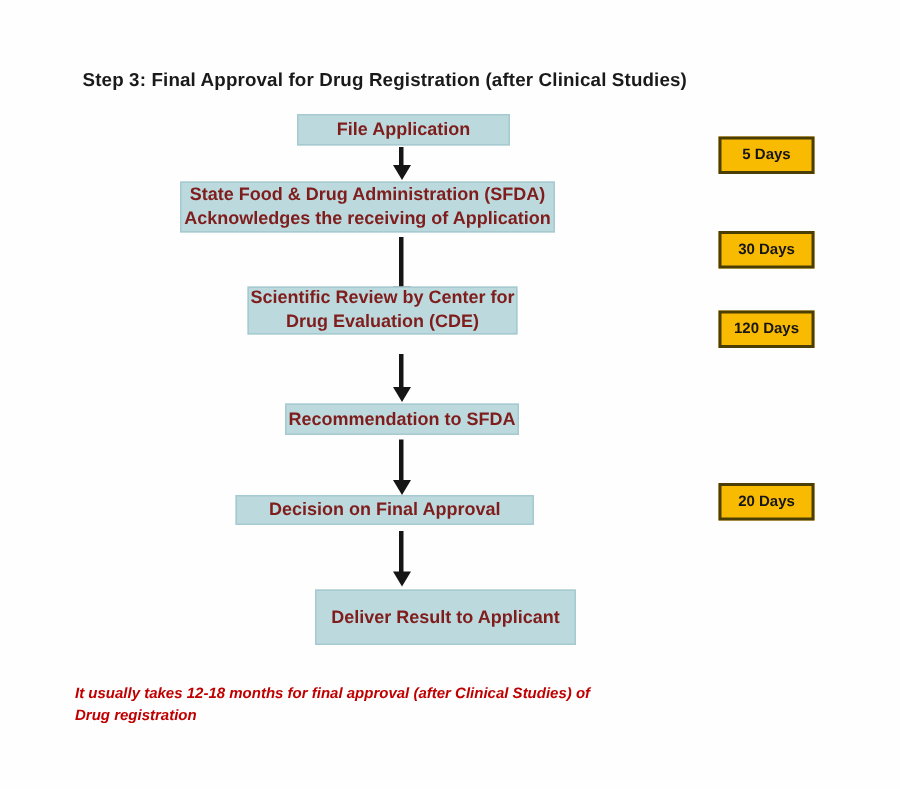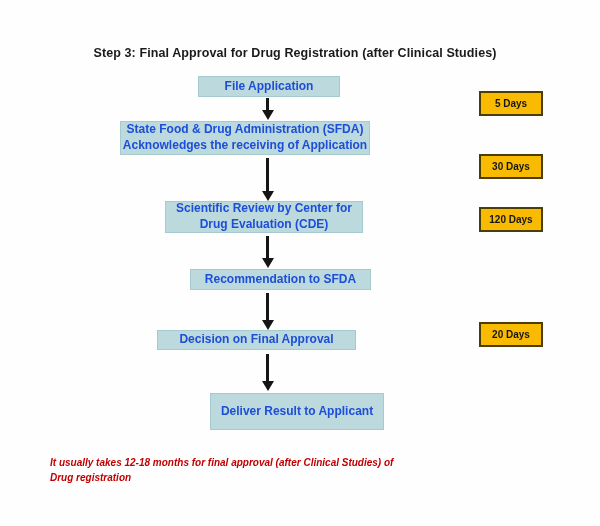--- a/index.html
+++ b/index.html
@@ -7,27 +7,26 @@
     width:600px;height:526px;position:relative;overflow:hidden;
     background:#fefefe;
     font-family:"Liberation Sans","DejaVu Sans",sans-serif;
     -webkit-font-smoothing:antialiased;
   }
   .canvas{position:absolute;inset:0;}
   .title{
     position:absolute;left:55px;top:46px;width:480px;
     font-size:12.5px;font-weight:bold;color:var(--title,#1a1a1a);
     letter-spacing:.1px;
-    text-align:center;
   }
   .step{
     position:absolute;
     background:var(--box-fill,#bcd9dd);
     border:1px solid var(--box-border,#a5cad0);
-    color:#1d4ed8;font-weight:bold;font-size:12px;line-height:1.3;
+    color:#7f1d1d;font-weight:bold;font-size:12px;line-height:1.3;
     display:flex;align-items:center;justify-content:center;text-align:center;
     box-sizing:border-box;padding:1px 0;
   }
   .arrow{
     position:absolute;width:3px;left:266px;
     background:var(--arrow,#151515);
   }
   .arrow::after{
     content:"";position:absolute;left:50%;bottom:-9px;transform:translateX(-50%);
     border-left:6px solid transparent;border-right:6px solid transparent;
@@ -55,25 +54,25 @@
   <div class="title">Step 3: Final Approval for Drug Registration (after Clinical Studies)</div>
 
   <div class="step" style="left:198px;top:76px;width:142px;height:21px">File Application</div>
 
   <div class="arrow" style="top:98px;height:13px"></div>
 
   <div class="step" style="left:120px;top:121px;width:250px;height:34px">State Food &amp; Drug Administration (SFDA) Acknowledges the receiving of Application</div>
 
   <div class="arrow" style="top:158px;height:34px"></div>
 
-  <div class="step" style="left:165px;top:201px;width:198px;height:32px">Scientific Review by Center for Drug Evaluation (CDE)</div>
+  <div class="step" style="left:165px;top:191px;width:180px;height:32px">Scientific Review by Center for Drug Evaluation (CDE)</div>
 
   <div class="arrow" style="top:236px;height:23px"></div>
 
-  <div class="step" style="left:190px;top:269px;width:181px;height:21px">Recommendation to SFDA</div>
+  <div class="step" style="left:190px;top:269px;width:156px;height:21px">Recommendation to SFDA</div>
 
   <div class="arrow" style="top:293px;height:28px"></div>
 
   <div class="step" style="left:157px;top:330px;width:199px;height:20px">Decision on Final Approval</div>
 
   <div class="arrow" style="top:354px;height:28px"></div>
 
   <div class="step" style="left:210px;top:393px;width:174px;height:37px">Deliver Result to Applicant</div>
 
   <div class="duration" style="top:91px">5 Days</div>

